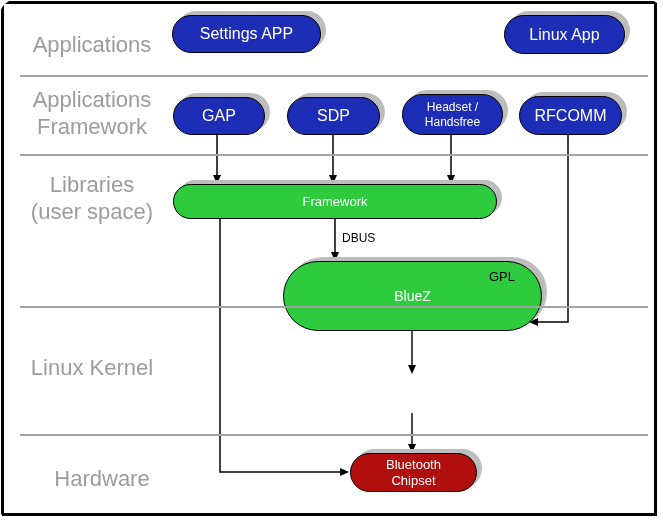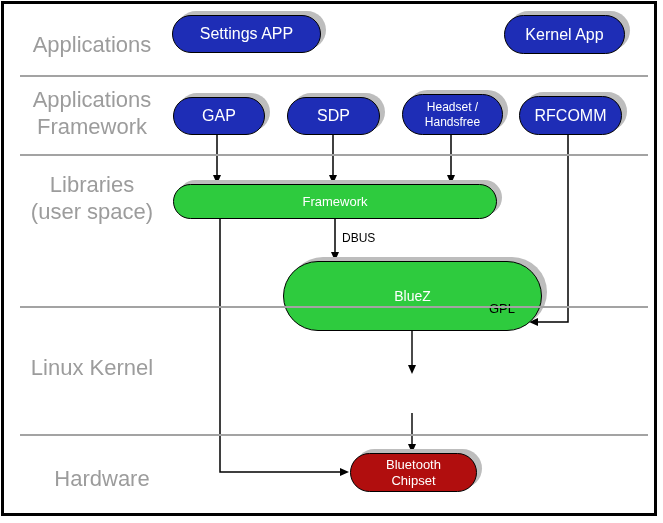--- a/index.html
+++ b/index.html
@@ -1,18 +1,18 @@
 <!DOCTYPE html>
 <html><head>
 <meta charset="utf-8">
 <style>
   html,body{margin:0;padding:0;background:#fff;}
   .stage{
     position:relative;width:663px;height:523px;background:#ffffff;
-    font-family:"Liberation Sans","DejaVu Sans",sans-serif;overflow:hidden;
+    font-family:"Liberation Sans","DejaVu Sans",sans-serif;overflow:hidden;border-radius:15px;
   }
   .frame{
     position:absolute;left:1px;top:1px;width:650px;height:509px;
     border:3px solid #000;pointer-events:none;z-index:20;
   }
   .divider{
     position:absolute;left:20px;width:628px;height:2px;background:#a3a3a3;z-index:12;
   }
   .layer-label{
     position:absolute;left:18px;width:148px;text-align:center;
@@ -24,21 +24,21 @@
   }
   .pill.solid{border:1.5px solid #000;box-shadow:5px -4px 0 0 #bdbdbd;}
   .pill.blue{background:#1e2db6;font-size:16px;}
   .pill.green{background:#2ecb3e;font-size:13px;}
   .pill.red{background:#b10e0e;font-size:13px;text-align:right;}
   .pill.red-dashed{
     background:#b10e0e;border:2px dashed #efefef;
     box-shadow:0 0 0 1.5px #000,5px -4px 0 0 #bdbdbd;
   }
   .sub{font-size:12px;}
-  .gpl-tag{position:absolute;right:26px;top:7px;color:#000;font-size:13px;margin-top:32px;}
+  .gpl-tag{position:absolute;right:26px;top:7px;color:#000;font-size:13px;}
   .edge-label{position:absolute;color:#000;font-size:12px;z-index:6;}
   svg.connectors{position:absolute;left:0;top:0;z-index:5;pointer-events:none;}
 </style>
 </head>
 <body>
 
 <div class="stage">
 
   <div class="frame"></div>
 
@@ -98,21 +98,21 @@
     </g>
   </svg>
 
   <div class="edge-label" style="left:342px;top:231px">DBUS</div>
 
   <div class="pill solid blue" style="left:172px;top:15px;width:147px;height:36px">
     <span>Settings APP</span>
   </div>
 
   <div class="pill solid blue" style="left:504px;top:15px;width:119px;height:37px">
-    <span>Kernel App</span>
+    <span>Linux App</span>
   </div>
 
   <div class="pill solid blue" style="left:173px;top:97px;width:90px;height:36px">
     <span>GAP</span>
   </div>
 
   <div class="pill solid blue" style="left:287px;top:97px;width:91px;height:36px">
     <span>SDP</span>
   </div>
 

